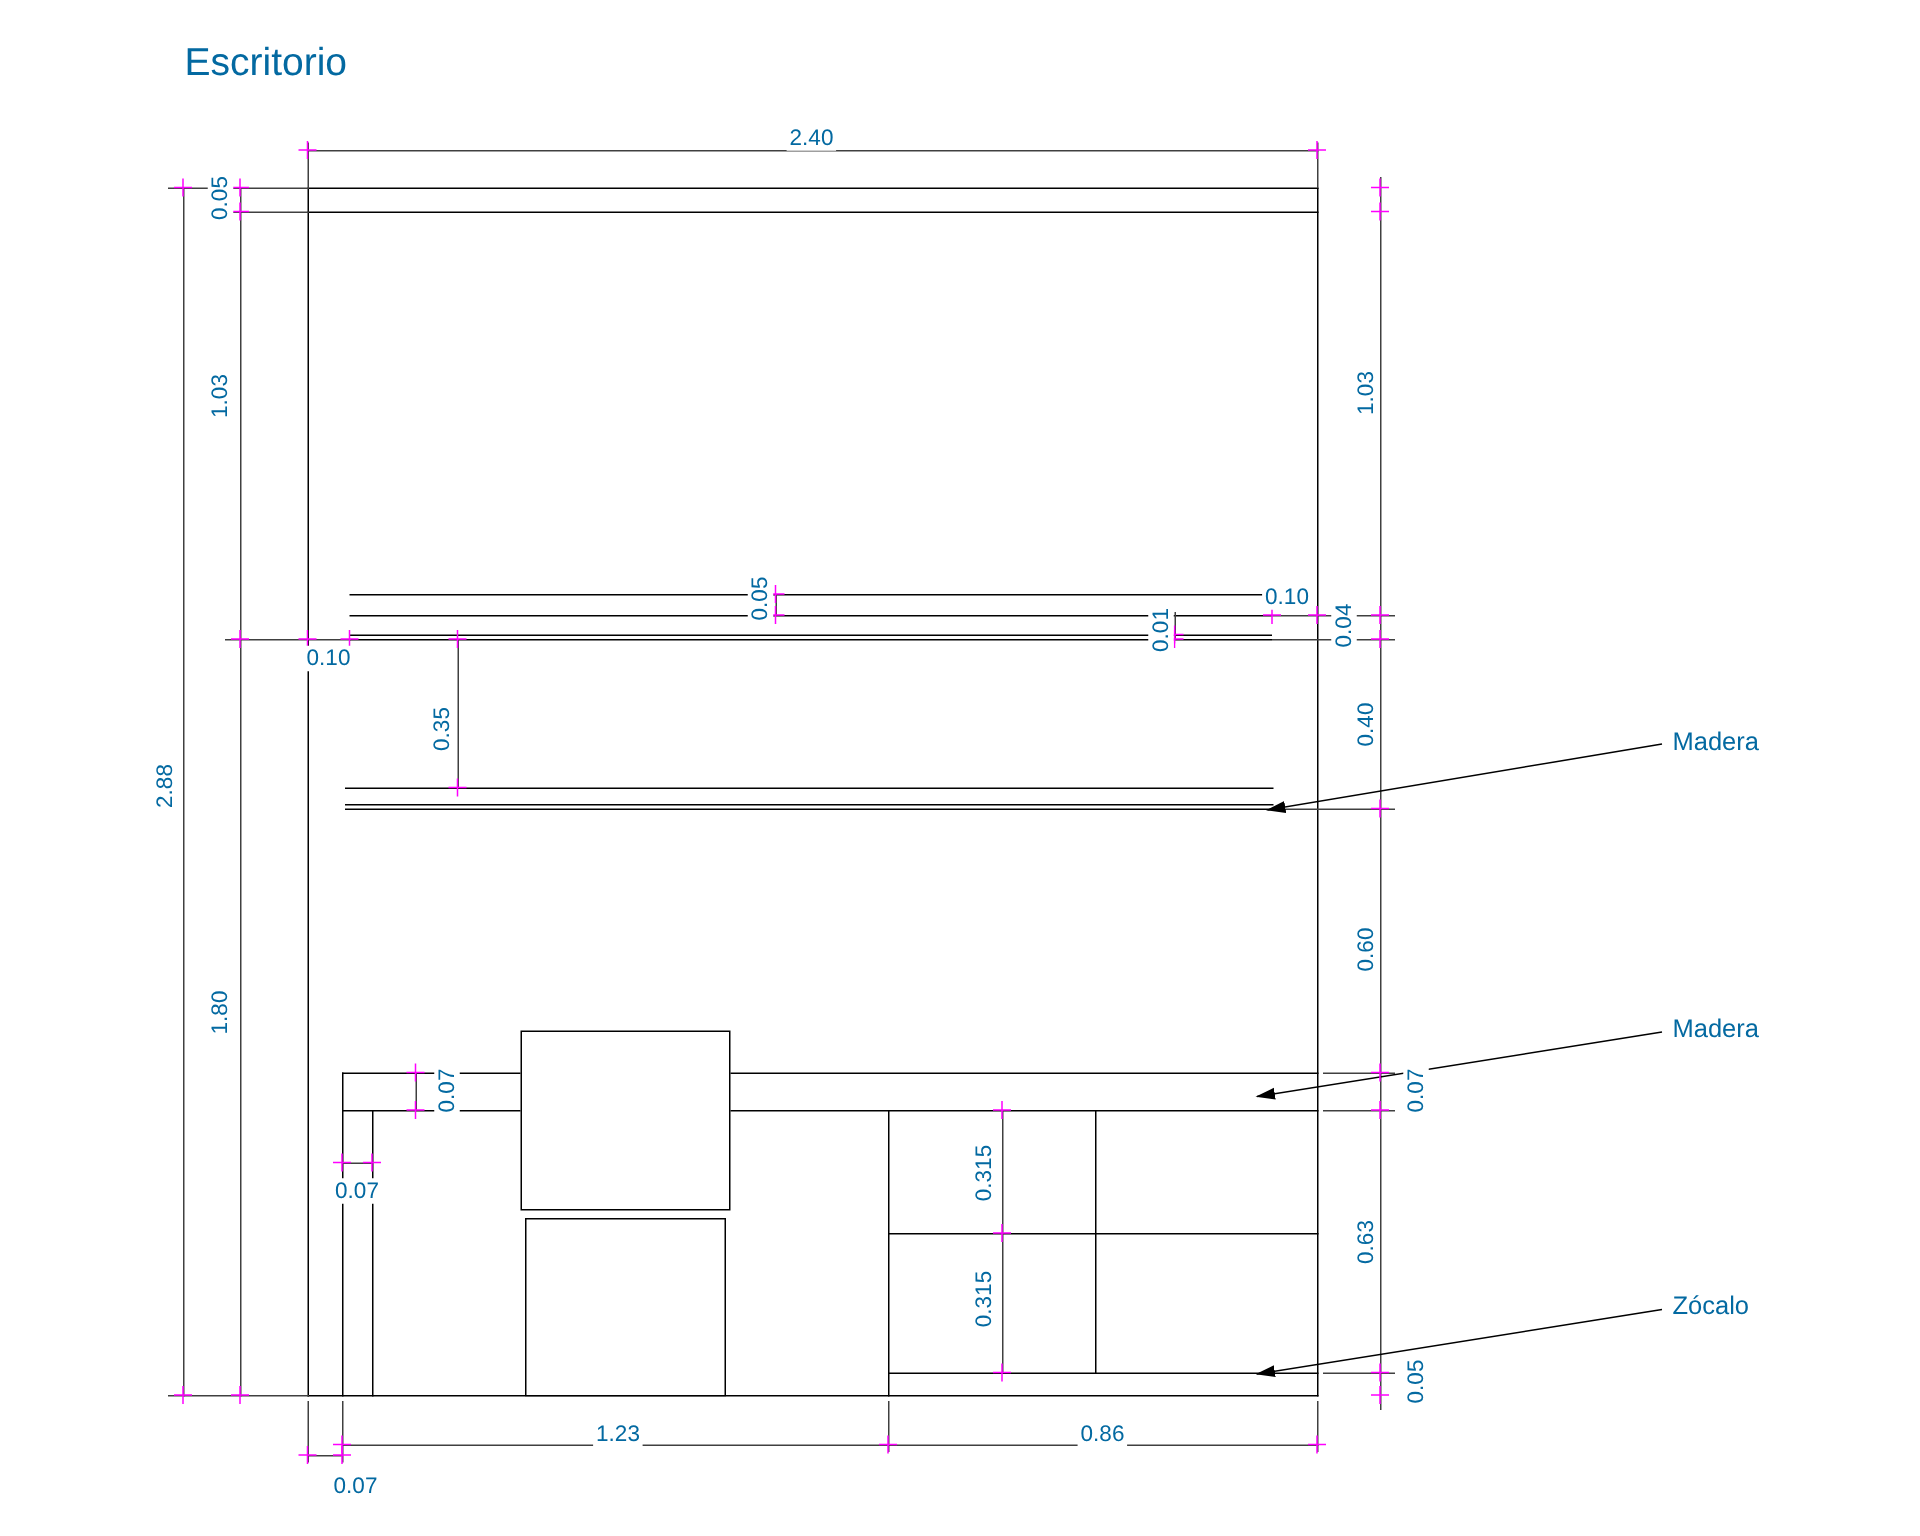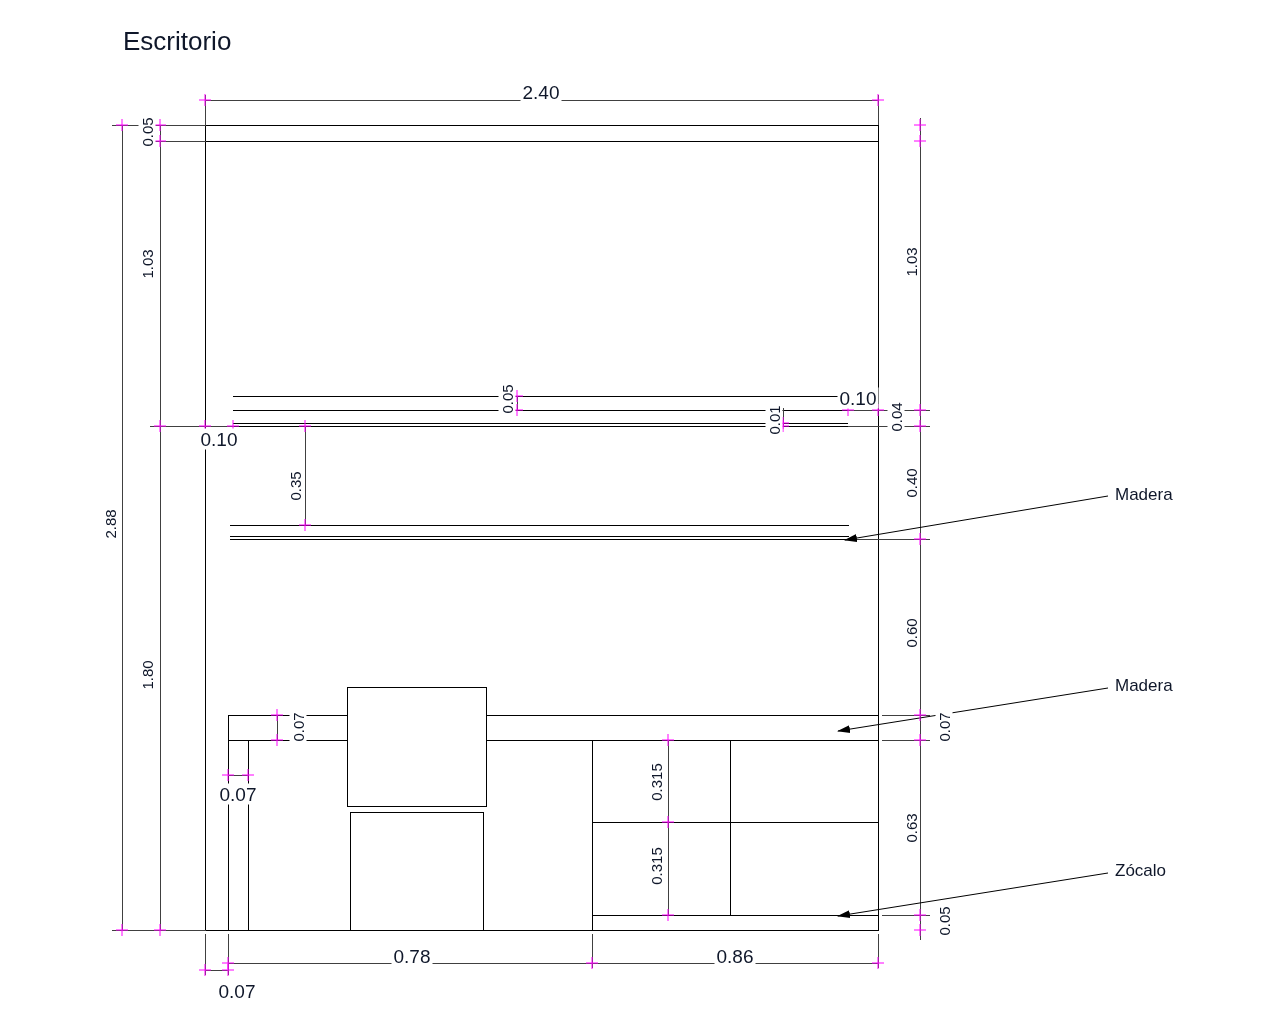--- a/index.html
+++ b/index.html
@@ -1,21 +1,21 @@
 <!DOCTYPE html>
 <html><head>
 <meta charset="utf-8">
 <style>
   html,body{margin:0;padding:0;background:#ffffff;}
   #canvas{position:relative;width:1280px;height:1024px;background:#ffffff;overflow:hidden;
-          font-family:"Liberation Sans", sans-serif;color:#0f172a;}
+          font-family:"Liberation Sans", sans-serif;color:#0369a1;}
   .gl{position:absolute;background:#000000;}          
   .dl{position:absolute;background:#404040;}          
   .rect{position:absolute;border:1px solid #000;background:#ffffff;}
-  .dt{position:absolute;transform:translate(-50%,-50%);font-size:19px;line-height:1;
+  .dt{position:absolute;transform:translate(-50%,-50%);font-size:15px;line-height:1;
       background:#ffffff;padding:1px 2px;white-space:nowrap;}
   .dtr{position:absolute;transform:translate(-50%,-50%) rotate(-90deg);font-size:15px;line-height:1;
       background:#ffffff;padding:1px 2px;white-space:nowrap;}
   .co{position:absolute;font-size:17px;line-height:1;white-space:nowrap;}
   .ttl{position:absolute;font-size:26px;line-height:1;}
   svg{position:absolute;left:0;top:0;pointer-events:none;}
 </style>
 </head>
 <body>
 
@@ -161,21 +161,21 @@
   <div class="dtr" style="left:774px;top:420px">0.01</div>
 
   <div class="dtr" style="left:295px;top:486px">0.35</div>
 
   <div class="dtr" style="left:298px;top:727px">0.07</div>
   <div class="dt" style="left:238px;top:794px">0.07</div>
 
   <div class="dtr" style="left:656px;top:782px">0.315</div>
   <div class="dtr" style="left:656px;top:866px">0.315</div>
 
-  <div class="dt" style="left:412px;top:956px">0.78</div>
+  <div class="dt" style="left:412px;top:956px">1.23</div>
   <div class="dt" style="left:735px;top:956px">0.86</div>
   <div class="dt" style="left:237px;top:991px">0.07</div>
 
   <div class="co" style="left:1115px;top:486px">Madera</div>
   <div class="co" style="left:1115px;top:677px">Madera</div>
   <div class="co" style="left:1115px;top:862px">Zócalo</div>
 
 </div>
 
 </body></html>

